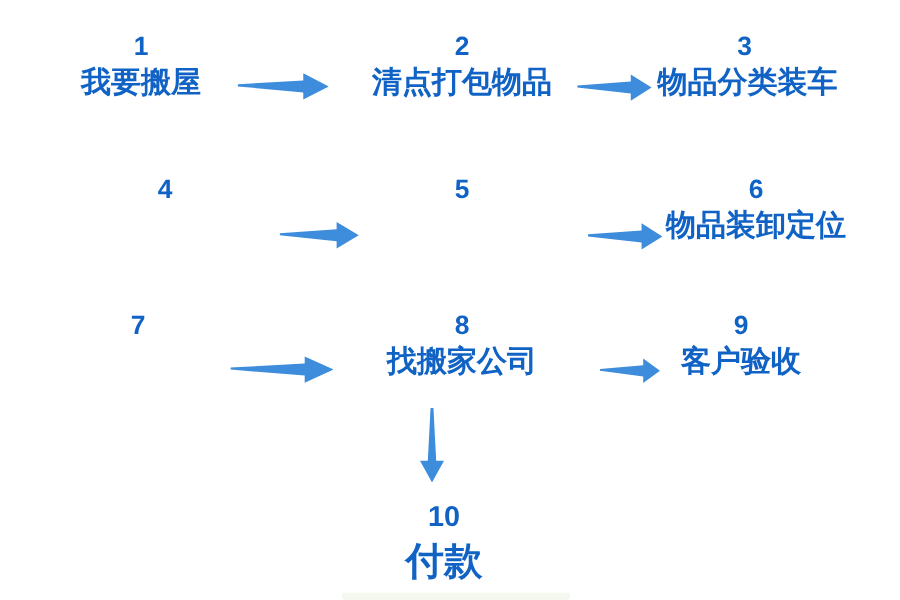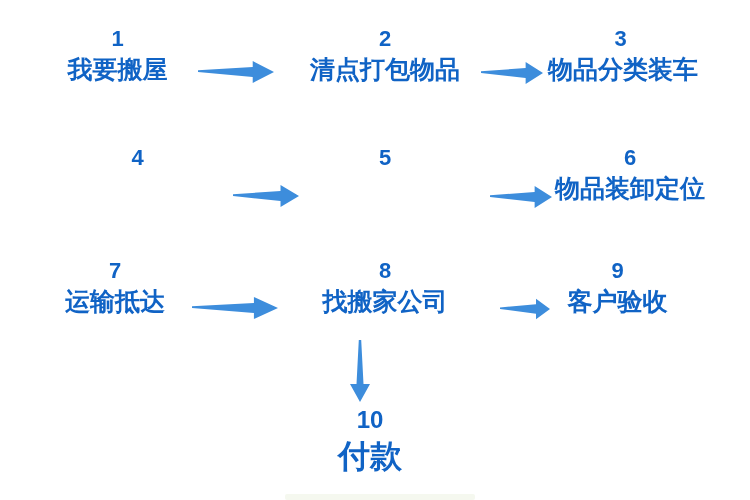--- a/index.html
+++ b/index.html
@@ -115,21 +115,20 @@
     </svg>
   </div>
 
   <div class="step" style="left:545px; top:145px; width:170px;">
     <div class="num">6</div>
     <div class="label">物品装卸定位</div>
   </div>
 
   <div class="step" style="left:40px; top:258px; width:150px;">
     <div class="num">7</div>
-    <div class="label">运输抵达</div>
   </div>
 
   <div class="arrow" style="left:192px; top:293px; width:86px; height:30px;">
     <svg viewBox="0 0 100 30" preserveAspectRatio="none" aria-hidden="true">
       <polygon points="0,13.3 72,10 72,4 100,15 72,26 72,20 0,15"></polygon>
     </svg>
   </div>
 
   <div class="step" style="left:300px; top:258px; width:170px;">
     <div class="num">8</div>
@@ -146,20 +145,20 @@
     <div class="num">9</div>
     <div class="label">客户验收</div>
   </div>
 
   <div class="arrow" style="left:347px; top:340px; width:26px; height:62px;">
     <svg viewBox="0 0 26 62" preserveAspectRatio="none" aria-hidden="true">
       <polygon points="11.8,0 9.5,44 3,44 13,62 23,44 16.5,44 14.2,0"></polygon>
     </svg>
   </div>
 
-  <div class="step final" style="left:300px; top:406px; width:140px;">
+  <div class="step final" style="left:300px; top:417px; width:140px;">
     <div class="num">10</div>
     <div class="label">付款</div>
   </div>
 
   <div id="bottom-artifact"></div>
 
 </div>
 
 </body></html>

